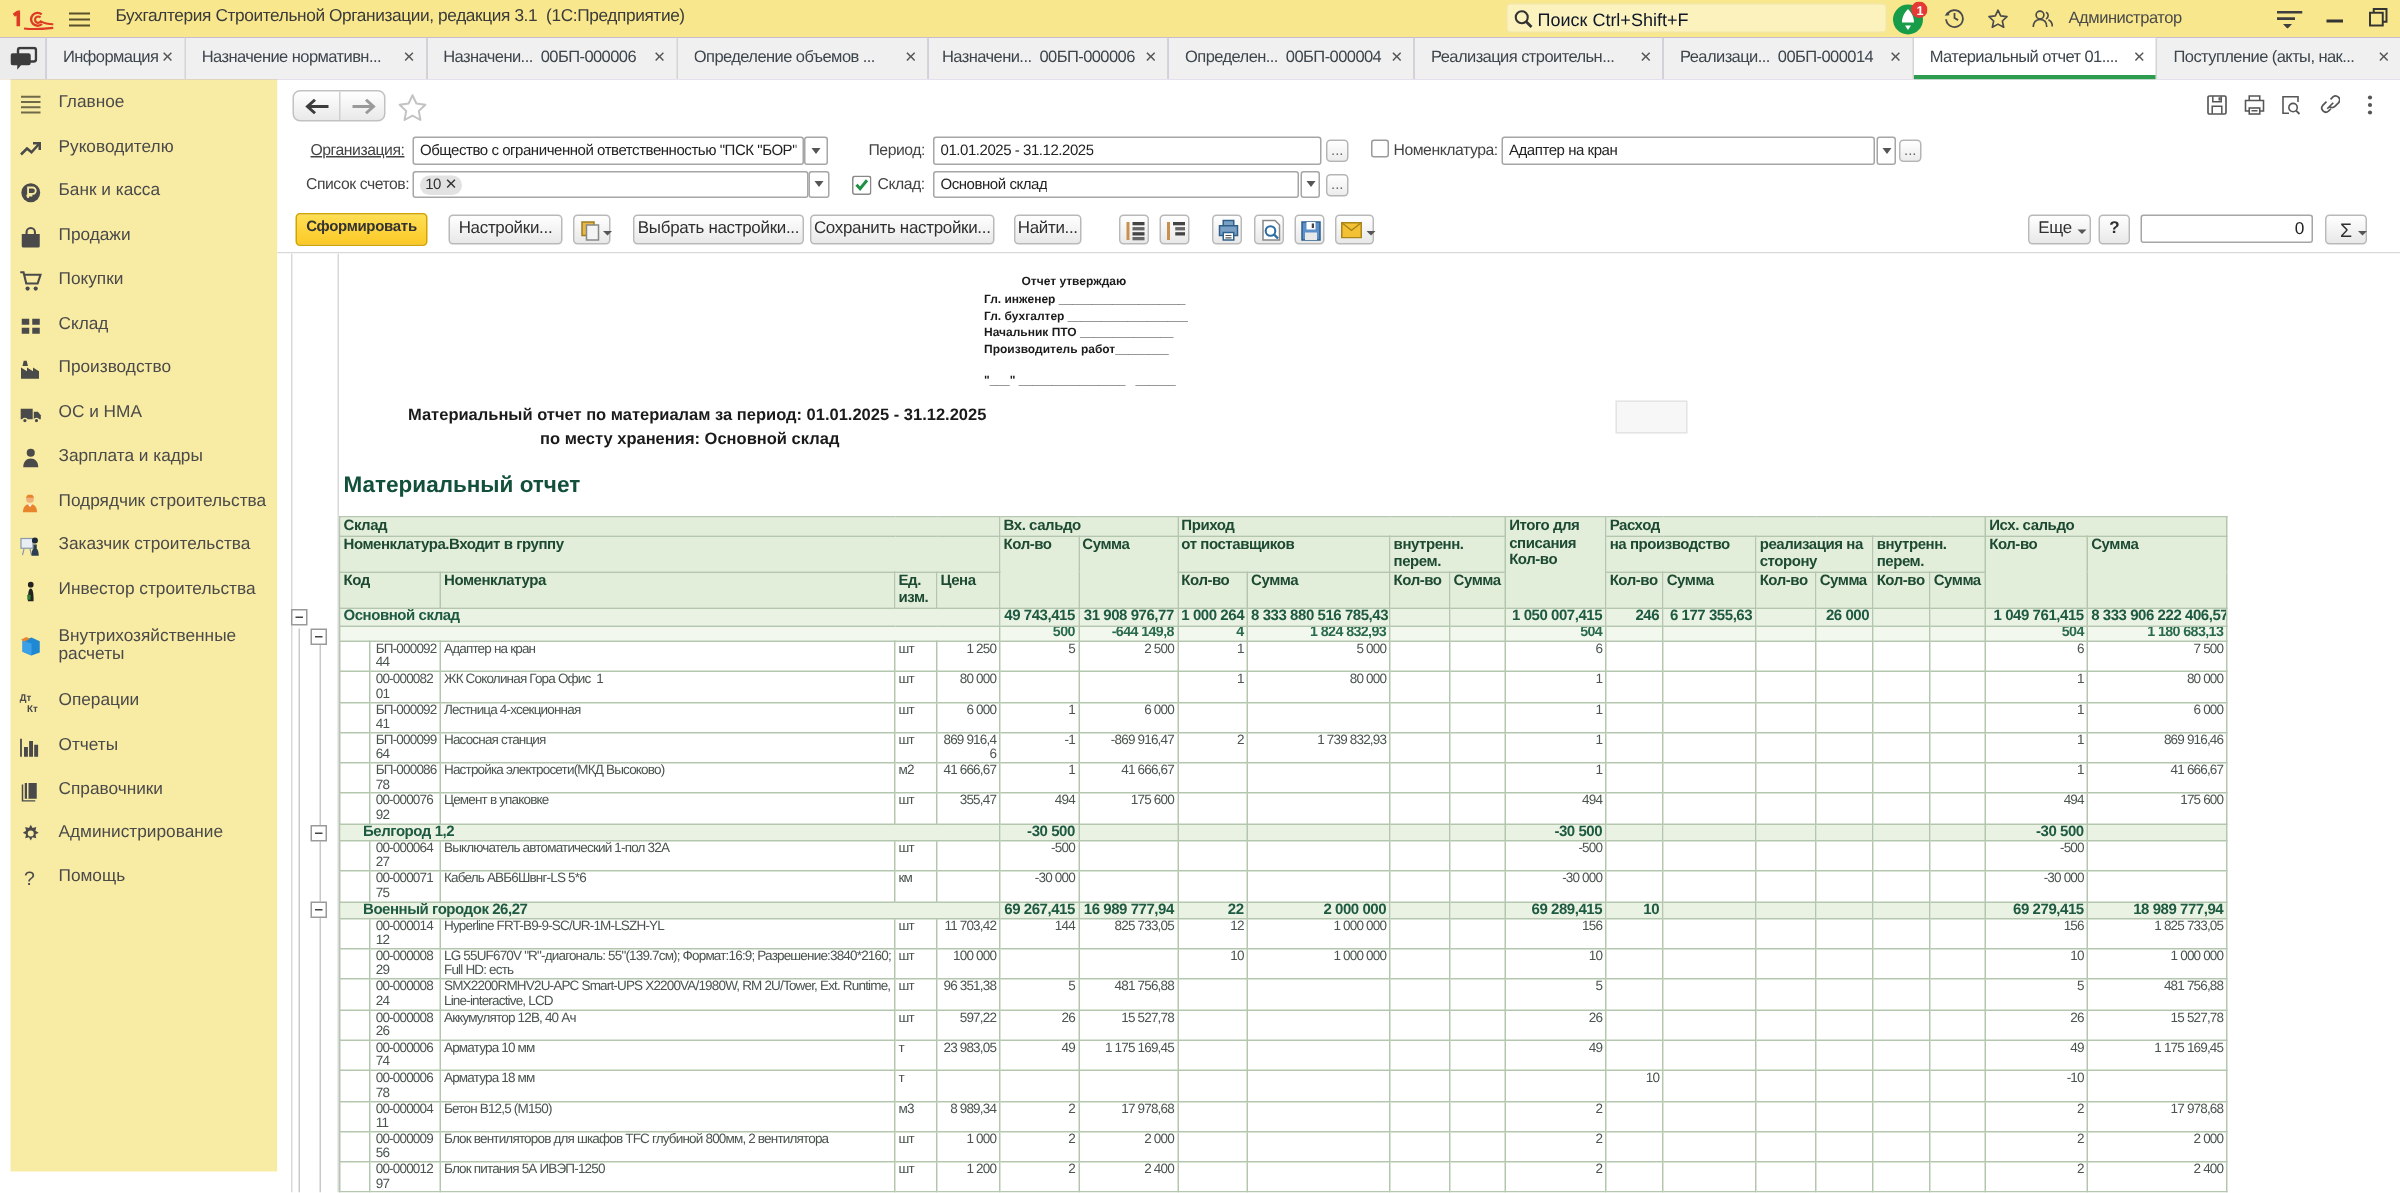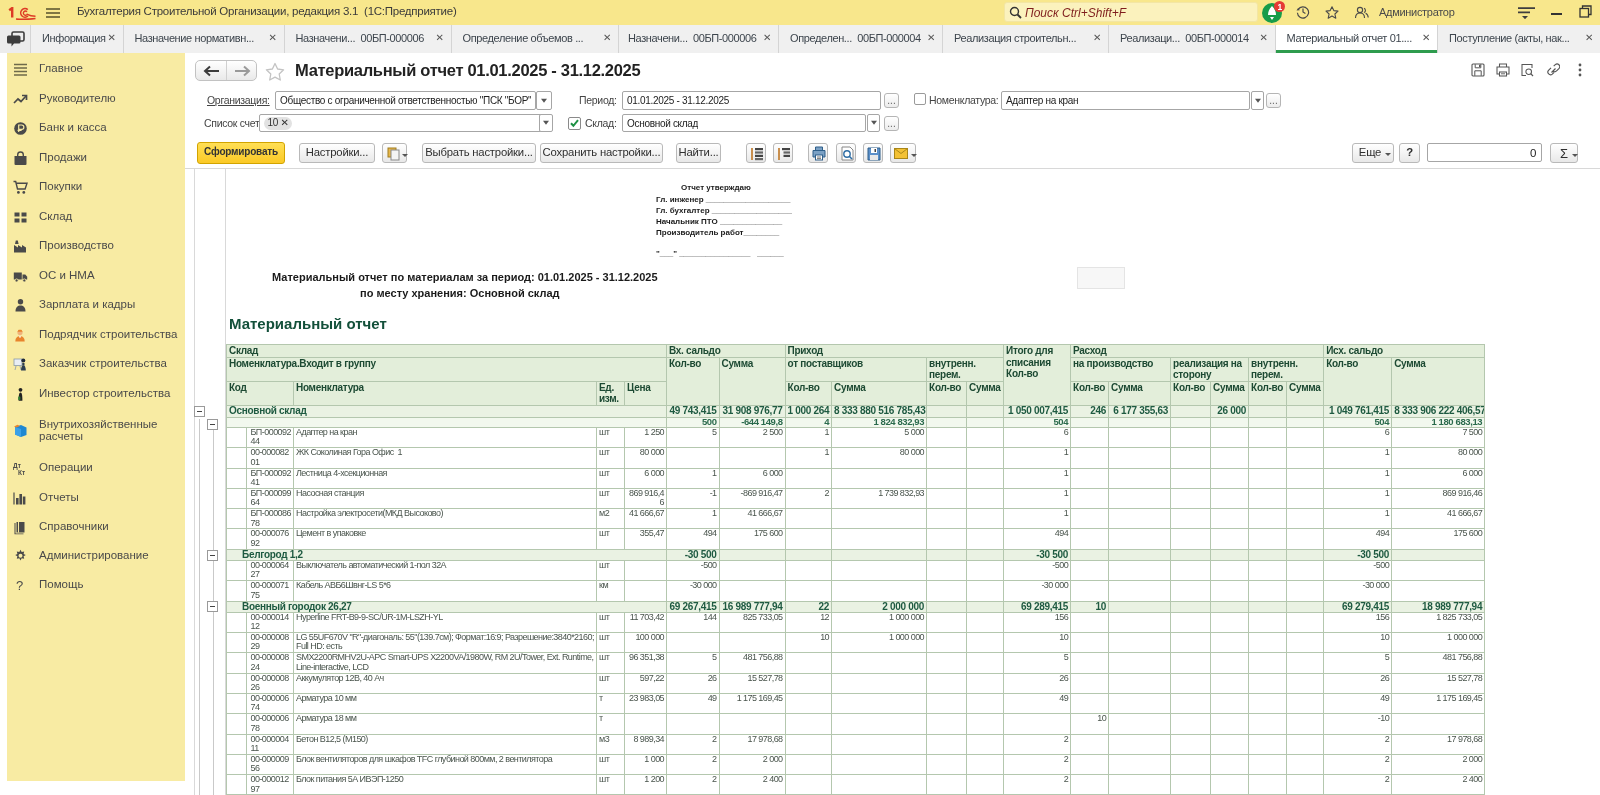--- a/index.html
+++ b/index.html
@@ -2,21 +2,21 @@
 <html lang="ru"><head>
 <meta charset="utf-8">
 <style>
 * { margin:0; padding:0; box-sizing:border-box; }
 html,body { width:1600px; height:795px; overflow:hidden; font-family:"Liberation Sans",sans-serif; background:#fff; }
 .abs { position:absolute; }
 
 #topbar { position:absolute; left:0; top:0; width:1600px; height:25px; background:#f8e78c; }
 #topbar .title { position:absolute; left:77px; top:5px; font-size:11.5px; letter-spacing:-0.25px; color:#3a3a3a; }
 #searchbox { position:absolute; left:1004px; top:2px; width:254px; height:20px; background:#fbf2bd; border:1px solid #f3e6a4; border-radius:3px; }
-#searchbox .ph { position:absolute; left:20px; top:3px; font-size:12px; color:#7f1d1d;font-style:italic; }
+#searchbox .ph { position:absolute; left:20px; top:3px; font-size:12px; color:#0f172a; }
 
 #tabbar { position:absolute; left:0; top:25px; width:1600px; height:28px; background:#4c1d95; }
 .tab { position:absolute; top:0; height:28px; background:#f0f0f0; border-right:1px solid #d4d4d4; font-size:11px; letter-spacing:-0.38px; color:#3d454d; }
 .tab .lbl { position:absolute; left:11px; top:7px; white-space:nowrap; overflow:hidden; }
 .tab .x { position:absolute; right:7px; top:7px; color:#555; font-size:10px; }
 .tab.active { background:#ffffff; }
 .tab.active:after { content:""; position:absolute; left:0; right:0; bottom:0; height:3px; background:#2e9c4e; }
 
 #sidebar { position:absolute; left:0; top:53px; width:185px; height:728px; background:#f8eba3; }
 #leftstrip { position:absolute; left:0; top:53px; width:7px; height:742px; background:#ffffff; }
@@ -308,21 +308,20 @@
     <svg class="abs" style="left:7px;top:4px" width="17" height="12" viewBox="0 0 17 12">
         <path d="M16 6 H3 M7 1.5 L2 6 L7 10.5" stroke="#3c3c3c" stroke-width="2" fill="none"></path>
       </svg>
     <svg class="abs" style="left:38px;top:4px" width="17" height="12" viewBox="0 0 17 12">
         <path d="M1 6 H14 M10 1.5 L15 6 L10 10.5" stroke="#9a9a9a" stroke-width="2" fill="none"></path>
       </svg>
   </div>
   <svg class="abs" style="left:80px;top:9px" width="20" height="19" viewBox="0 0 20 19">
       <path d="M10 1.5 L12.6 7 L18.6 7.8 L14.2 12 L15.3 18 L10 15.1 L4.7 18 L5.8 12 L1.4 7.8 L7.4 7 Z" stroke="#c3c3c3" stroke-width="1.3" fill="none" stroke-linejoin="round"></path>
     </svg>
-  <h1 class="doctitle">Материальный отчет 01.01.2025 - 31.12.2025</h1>
   <svg class="abs" style="left:1286px;top:10px" width="14" height="14" viewBox="0 0 14 14">
       <rect x="1" y="1" width="12" height="12" rx="1" stroke="#565656" stroke-width="1.1" fill="none"></rect>
       <path d="M4.2 1.2 v3.6 h5.6 v-3.6 M3.8 12.8 v-5 h6.4 v5" stroke="#565656" stroke-width="1" fill="none"></path>
       <path d="M8 1.8 h1.4 v2.2 H8 Z" fill="#565656"></path>
     </svg>
   <svg class="abs" style="left:1311px;top:10px" width="14" height="14" viewBox="0 0 14 14">
       <path d="M3.5 4 V1 h7 v3 M3.5 11 h-2.5 v-7 h12 v7 h-2.5" stroke="#565656" stroke-width="1.05" fill="none"></path>
       <rect x="3.5" y="9" width="7" height="4" stroke="#565656" stroke-width="1.05" fill="none"></rect>
       <path d="M5 10.8 h4" stroke="#565656" stroke-width="0.9"></path>
     </svg>
@@ -356,21 +355,21 @@
   <div class="flabel" style="left:744px;top:41px;">Номенклатура:</div>
   <div class="field" style="left:816px;top:38px;width:249px;height:19px;">
       <span class="v">Адаптер на кран</span>
     </div>
   <div class="dbtn" style="left:1066px;top:38px;width:13px;height:19px;">
       <span class="car"></span>
     </div>
   <div class="dots" style="left:1081px;top:40px;width:15px;height:15px;"><span style="position:relative;top:1px">...</span></div>
 
   <div class="flabel" style="left:19px;top:64px;">Список счетов:</div>
-  <div class="field" style="left:74px;top:61px;width:288px;height:18px;">
+  <div class="field" style="left:90px;top:61px;width:264px;height:18px;">
       <span class="abs" style="left:4px;top:2px;width:28px;height:13px;background:#e2e2e2;border-radius:7px;font-size:10px;color:#333;text-align:center;">10 ✕</span>
     </div>
   <div class="dbtn" style="left:354px;top:61px;width:14px;height:18px;">
       <span class="car"></span>
     </div>
   <svg class="abs" style="left:383px;top:64px" width="13" height="13" viewBox="0 0 13 13">
       <rect x="0.5" y="0.5" width="12" height="12" rx="1.5" fill="#fff" stroke="#8a8a8a" stroke-width="1"></rect>
       <path d="M3 6.2 L5.4 8.8 L10 3.2" stroke="#1e9145" stroke-width="2" fill="none"></path>
     </svg>
   <div class="flabel" style="left:400px;top:64px;">Склад:</div>

